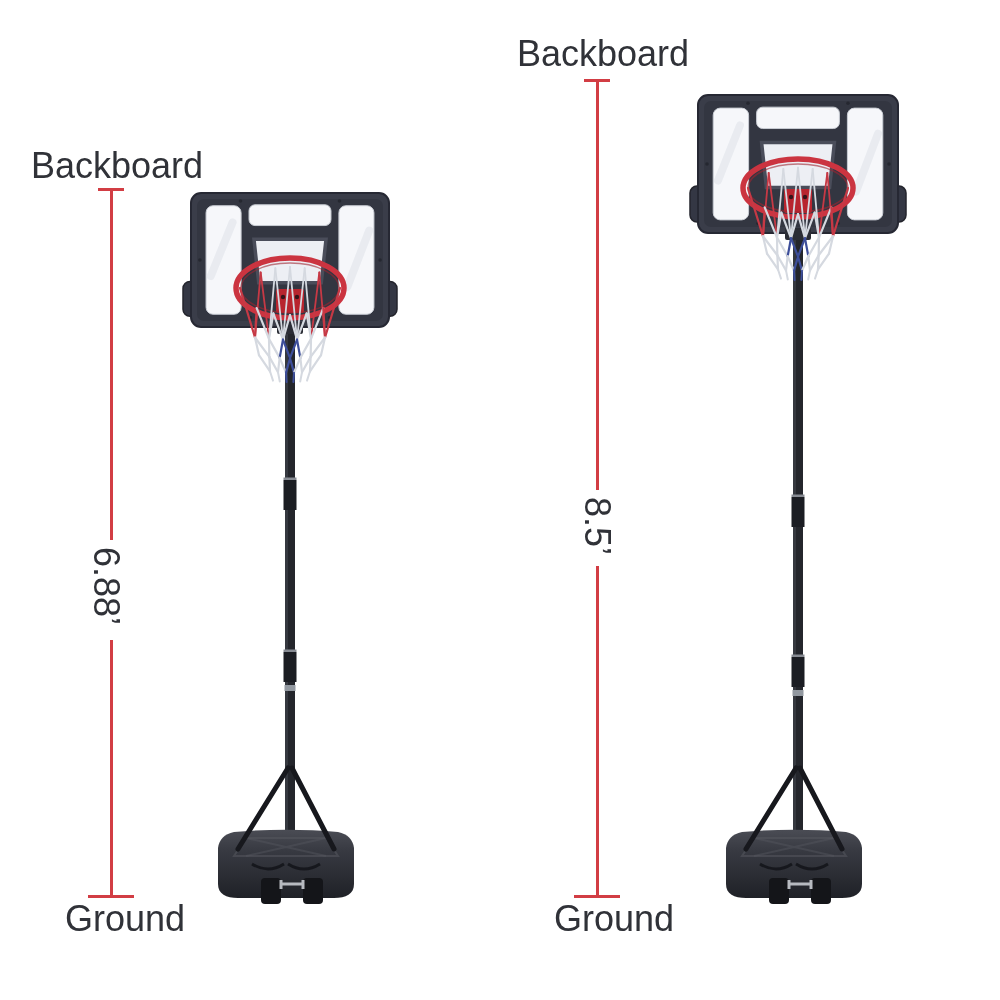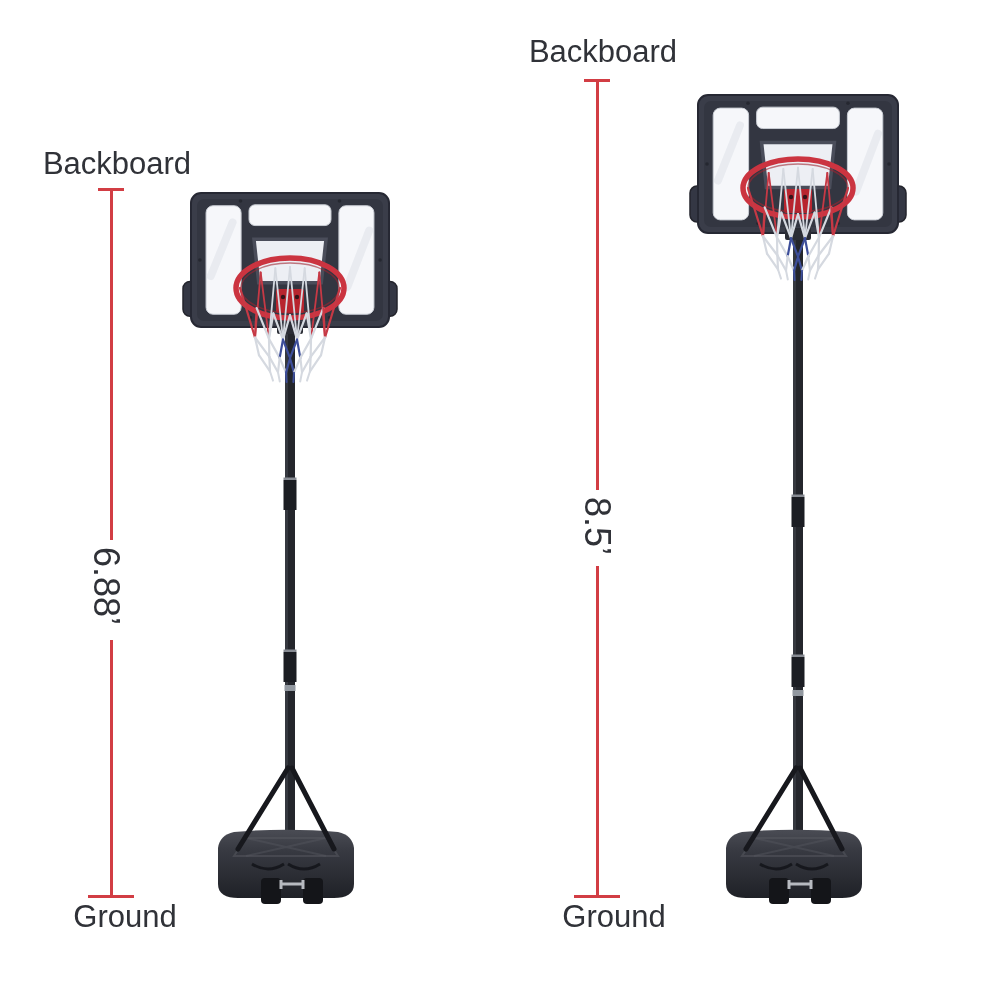--- a/index.html
+++ b/index.html
@@ -1,19 +1,19 @@
 <!DOCTYPE html>
 <html style="--red: #d23d44; --text: #303238;"><head>
 <meta charset="utf-8">
 <style>
   html,body{margin:0;padding:0;background:#fff;}
   #stage{position:relative;width:1000px;height:1000px;background:#fff;overflow:hidden;
          font-family:"Liberation Sans","DejaVu Sans",sans-serif;}
   #hoops{position:absolute;left:0;top:0;}
-  .lab{position:absolute;font-size:31px;line-height:1;color:var(--text,#303238);
+  .lab{position:absolute;font-size:36px;line-height:1;color:var(--text,#303238);
        white-space:nowrap;transform:translateX(-50%);}
   .meas{position:absolute;font-size:36px;line-height:1;color:var(--text,#303238);
         white-space:nowrap;transform:translate(-50%,-50%) rotate(90deg);}
   .vl{position:absolute;width:3px;background:var(--red,#d23d44);}
   .hc{position:absolute;height:3px;background:var(--red,#d23d44);}
   
   #f0-backboard{left:117px;top:148px;}
   #f0-captop{left:98px;top:188px;width:26px;}
   #f0-seg1{left:110px;top:188px;height:352px;}
   #f0-meas{left:106px;top:586px;}

